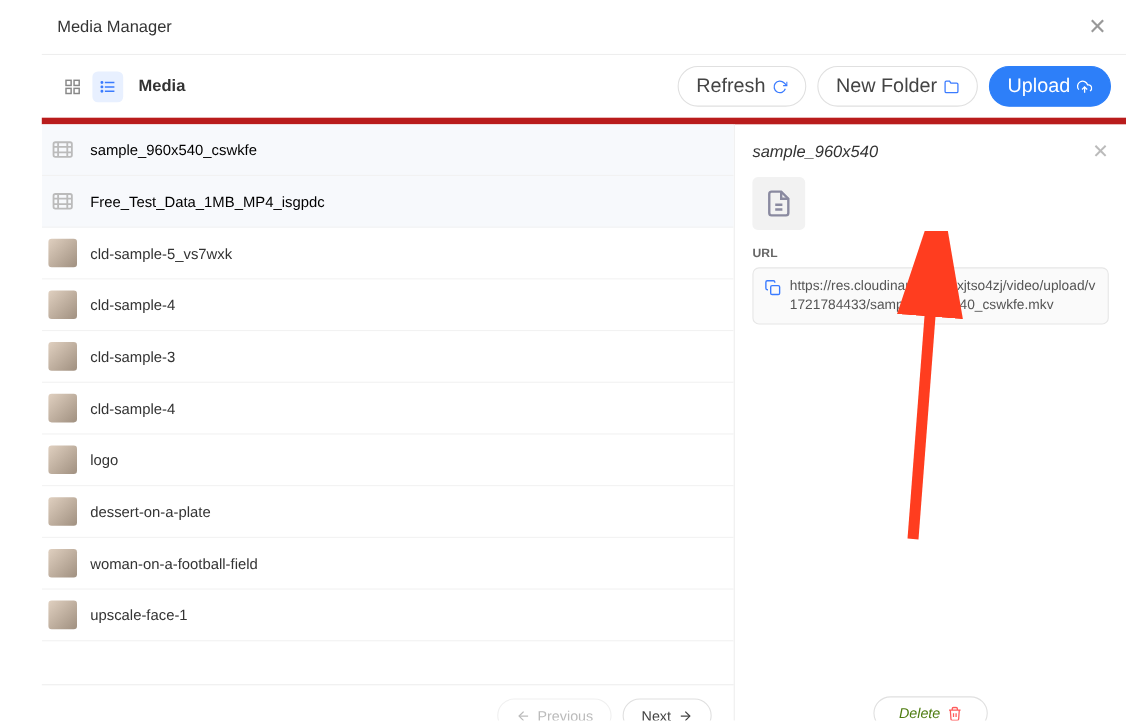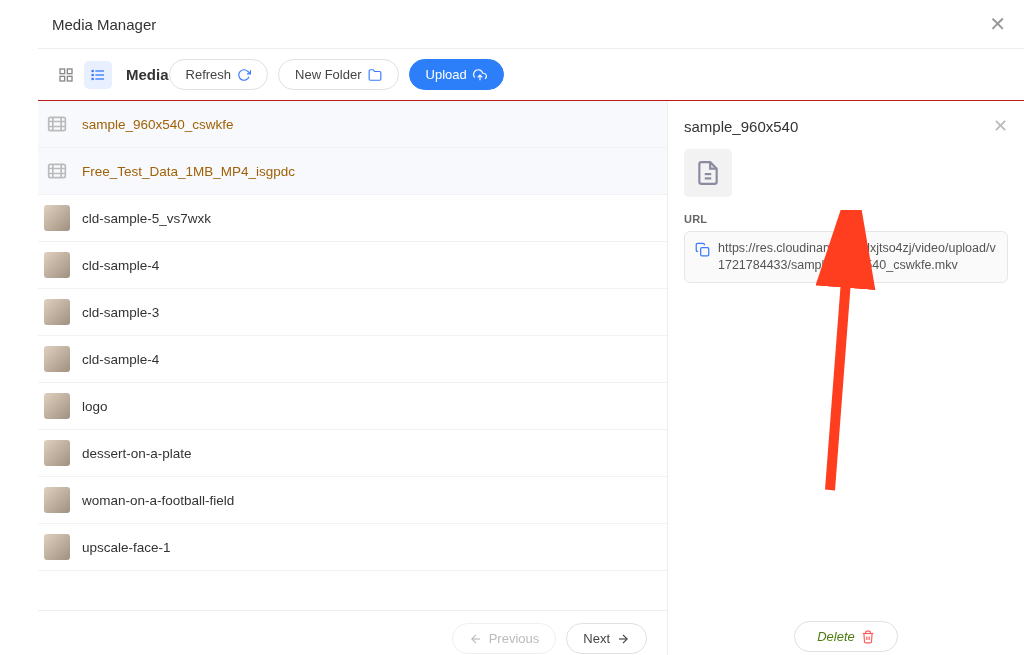--- a/index.html
+++ b/index.html
@@ -1,46 +1,46 @@
 <!DOCTYPE html>
 <html><head>
 <meta charset="utf-8">
 <style>
 * { box-sizing: border-box; margin: 0; padding: 0; }
 body { font-family: -apple-system, BlinkMacSystemFont, "Segoe UI", sans-serif; background: #fff; color: #333; font-size: 14px; width: 1024px; height: 655px; overflow: hidden; position: relative; }
 .modal { position: absolute; inset: 0; background: #fff; padding-left: 38px; }
 .titlebar { display: flex; align-items: center; justify-content: space-between; padding: 8px 14px; border-bottom: 1px solid #eee; }
 .titlebar h1 { font-size: 15px; font-weight: 500; color: #333; }
 .close-x { font-size: 20px; color: #999; cursor: pointer; padding: 4px; }
-.toolbar { display: flex; align-items: center; justify-content: flex-start; padding: 10px 14px; border-bottom: 1px solid #b91c1c; }
+.toolbar { display: flex; align-items: center; justify-content: space-between; padding: 10px 14px; border-bottom: 6px solid #b91c1c; }
 .tb-left { display: flex; align-items: center; gap: 14px; }
 .view-toggle { display: flex; gap: 4px; }
 .view-btn { width: 28px; height: 28px; display: flex; align-items: center; justify-content: center; border-radius: 5px; cursor: pointer; color: #888; }
 .view-btn.active { background: #e8f0ff; color: #3a7bff; }
 .breadcrumb { font-size: 15px; font-weight: 600; color: #333; }
 .tb-right { display: flex; align-items: center; gap: 10px; }
-.pill-btn { display: flex; align-items: center; gap: 6px; padding: 7px 16px; border: 1px solid #e0e0e0; border-radius: 20px; background: #fff; cursor: pointer; font-size: 13px; color: #444; }
+.pill-btn { display: flex; align-items: center; gap: 6px; padding: 7px 16px; border: 1px solid #e0e0e0; border-radius: 20px; background: #fff; cursor: pointer; font-size: 18px; color: #444; }
 .pill-btn.primary { background: #2d7ff9; border-color: #2d7ff9; color: #fff; }
 .pill-btn svg { width: 14px; height: 14px; }
 .content { display: flex; height: calc(100% - 90px); }
 .list-pane { flex: 1; border-right: 1px solid #eee; display: flex; flex-direction: column; }
 .file-list { flex: 1; overflow-y: auto; }
 .file-row { display: flex; align-items: center; gap: 12px; padding: 10px 0 10px 6px; border-bottom: 1px solid #f2f2f2; cursor: pointer; }
 .file-row.sel { background: #f7f9fc; }
-.file-row.sel .fname { color: #a16207; text-align: center; }
+.file-row.sel .fname { color: #000000; text-align: center; }
 .thumb { width: 26px; height: 26px; display: flex; align-items: center; justify-content: center; border-radius: 3px; overflow: hidden; flex-shrink: 0; }
 .thumb.vid { color: #bbb; }
 .thumb.img { background: linear-gradient(135deg,#e0d0c0,#a09080); }
 .fname { font-size: 13.5px; color: #333; }
 .pager { display: flex; justify-content: flex-end; gap: 10px; padding: 12px 20px; border-top: 1px solid #eee; }
 .pager-btn { display: flex; align-items: center; gap: 6px; padding: 7px 16px; border: 1px solid #e0e0e0; border-radius: 20px; background: #fff; cursor: pointer; font-size: 13px; color: #444; }
 .pager-btn.disabled { color: #bbb; border-color: #f0f0f0; cursor: default; }
 .detail-pane { width: 356px; padding: 14px 16px; display: flex; flex-direction: column; }
 .detail-head { display: flex; justify-content: space-between; align-items: center; margin-bottom: 12px; }
-.detail-title { font-size: 15px; color: #333; }
+.detail-title { font-size: 15px; color: #333; font-style: italic; }
 .detail-close { font-size: 18px; color: #bbb; cursor: pointer; }
 .preview-box { width: 48px; height: 48px; background: #f2f2f2; border-radius: 5px; display: flex; align-items: center; justify-content: center; color: #888; margin-bottom: 16px; }
 .url-label { font-size: 11px; font-weight: 600; color: #666; letter-spacing: 0.2px; margin-bottom: 6px; }
 .url-box { display: flex; align-items: flex-start; gap: 8px; padding: 8px 10px; border: 1px solid #e6e6e6; border-radius: 6px; background: #fafafa; }
 .copy-ic { color: #3a7bff; flex-shrink: 0; margin-top: 2px; cursor: pointer; }
 .url-text { font-size: 12.5px; color: #555; word-break: break-all; line-height: 1.35; }
 .detail-footer { margin-top: auto; display: flex; justify-content: center; padding-top: 14px; }
 .delete-btn { display: flex; align-items: center; gap: 6px; padding: 7px 22px; border: 1px solid #e0e0e0; border-radius: 20px; background: #fff; cursor: pointer; font-size: 13px; color: #4d7c0f; font-style: italic; }
 .delete-btn svg { color: #ff5a5a; }
 .arrow-overlay { position: absolute; pointer-events: none; z-index: 50; }

